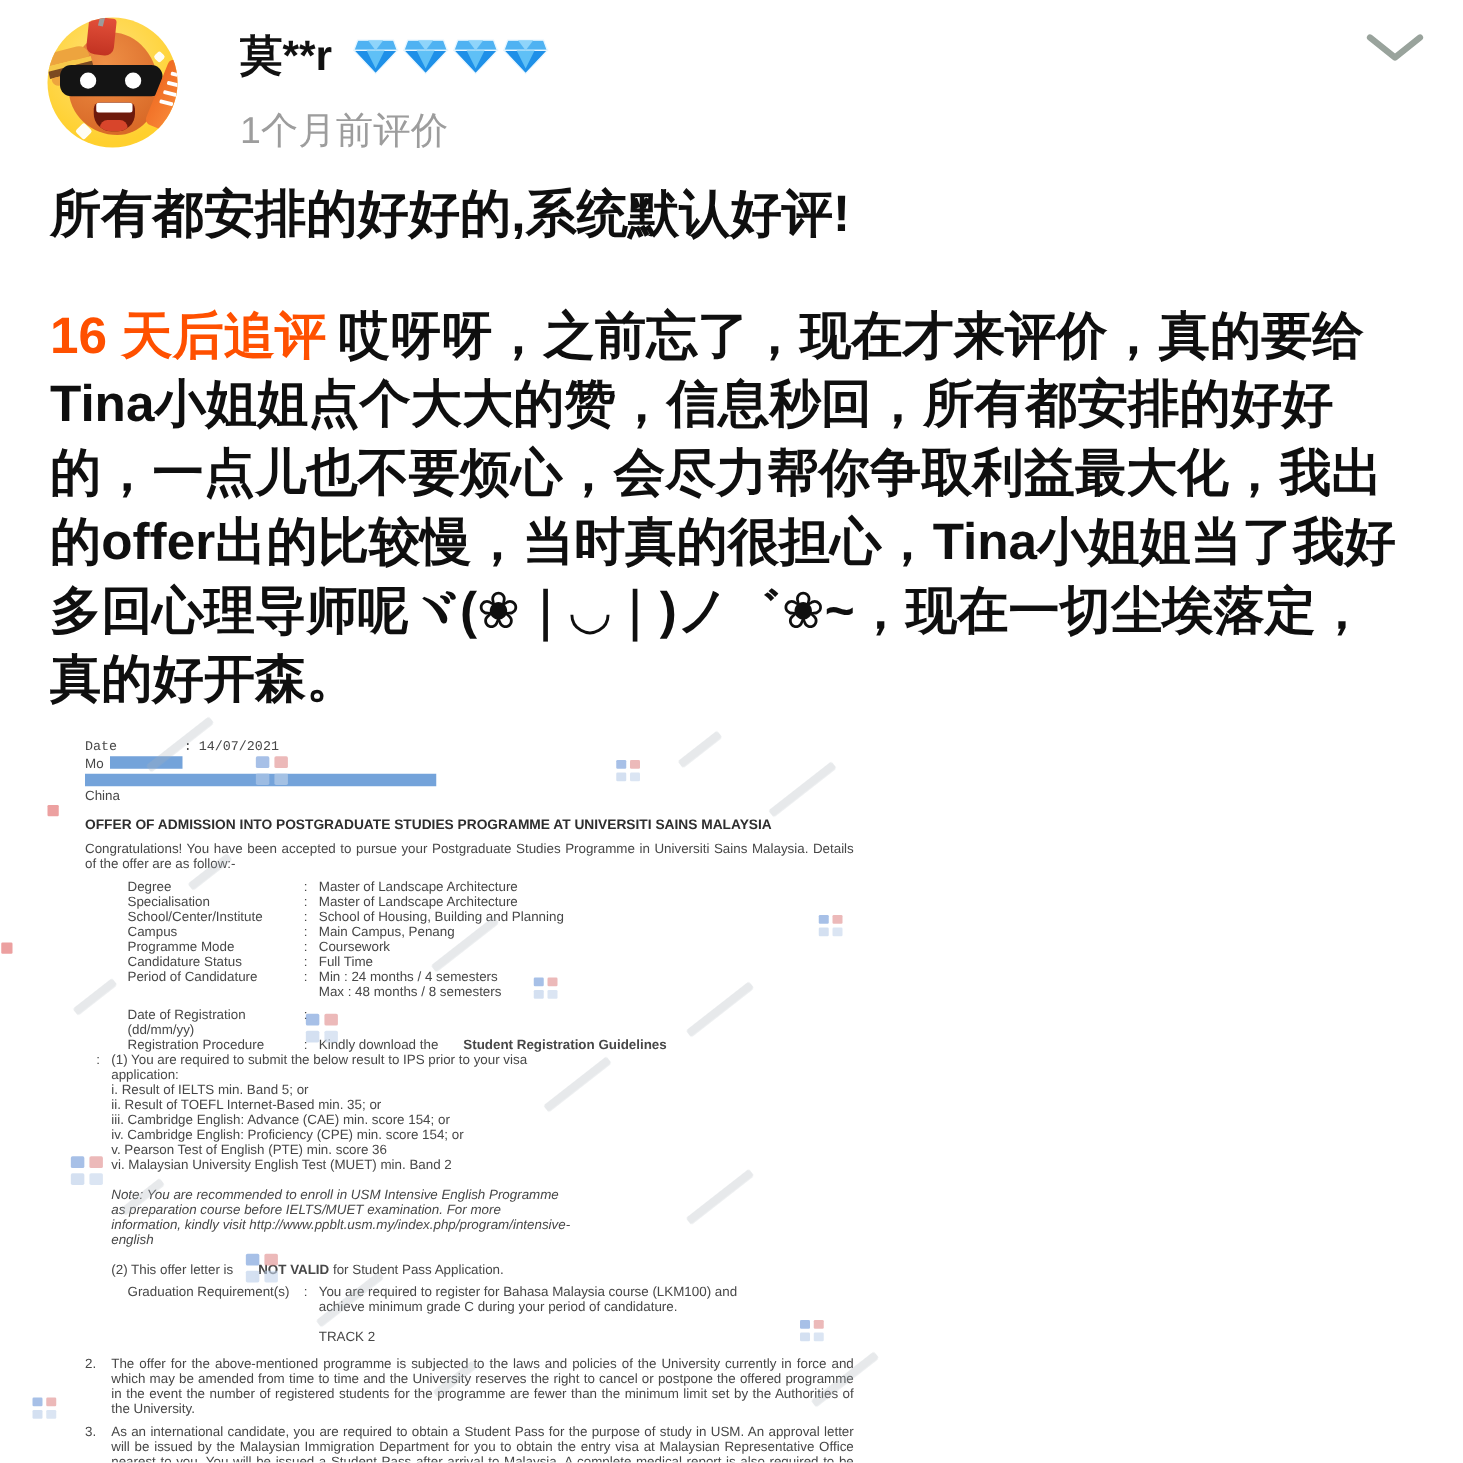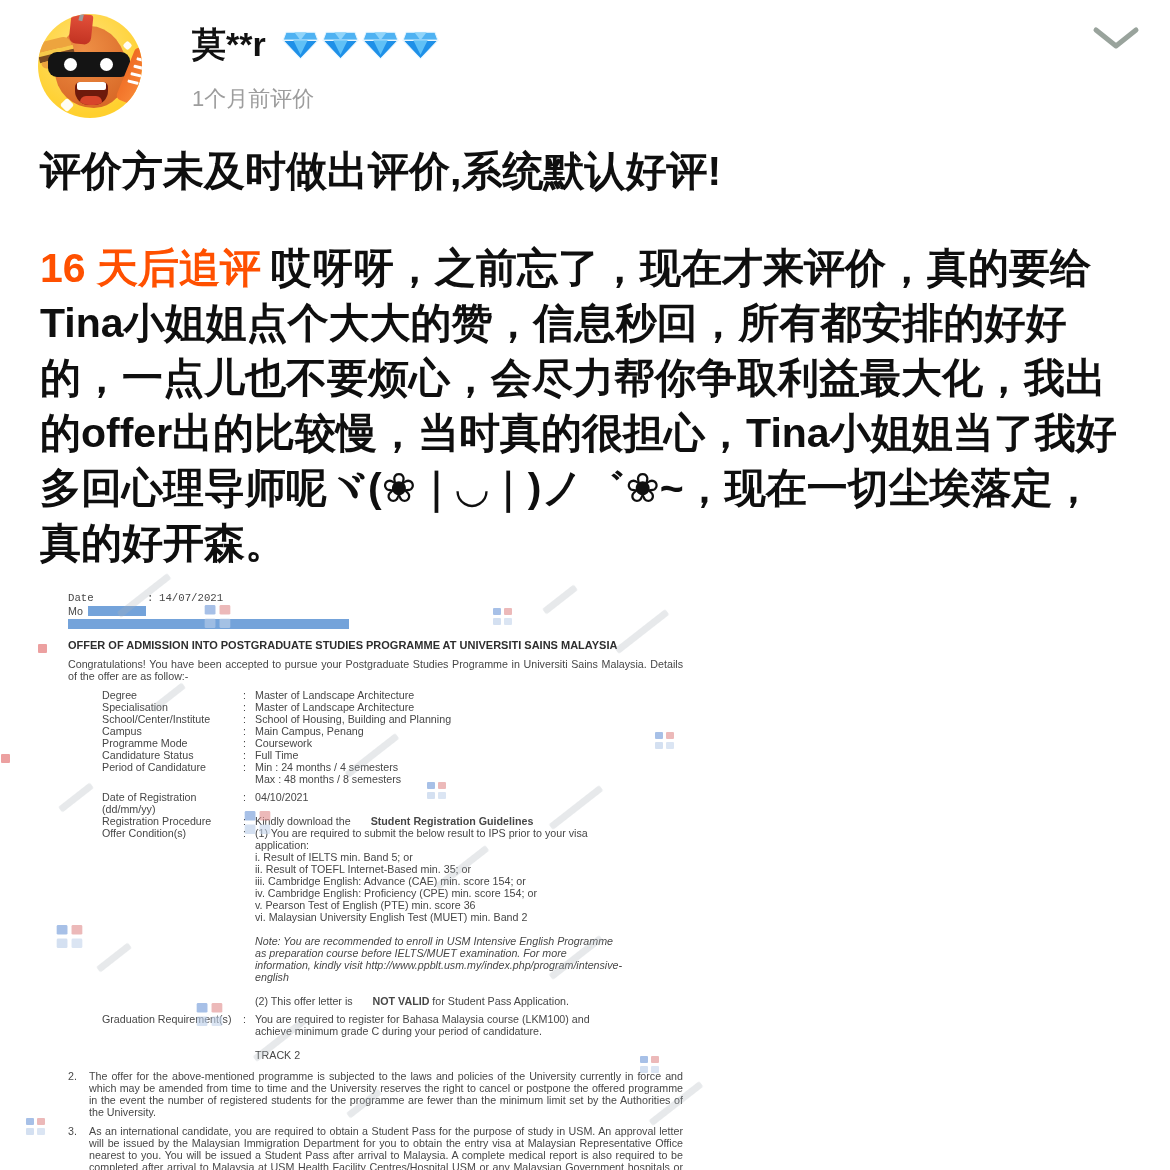--- a/index.html
+++ b/index.html
@@ -32,21 +32,21 @@
   .av-ribbon i{position:absolute;left:5px;width:11px;height:3px;background:#fff;border-radius:1px;transform:rotate(-8deg);}
   .av-ribbon i:nth-child(1){top:9px}.av-ribbon i:nth-child(2){top:17px}
   .av-ribbon i:nth-child(3){top:25px}.av-ribbon i:nth-child(4){top:33px}
   .av-spark{width:10px;height:10px;background:#fff;border-radius:2px;transform:rotate(45deg);opacity:.95;}
   .sp1{left:24px;top:86px}.sp2{left:86px;top:28px;width:7px;height:7px}
 
   .username{position:absolute;left:192px;top:22px;font-size:34px;font-weight:700;color:#111;
             display:flex;align-items:center;gap:16px;}
   .diamonds{display:inline-flex;gap:3px;align-items:center;}
   .diamonds svg{display:block;}
-  .timestamp{position:absolute;left:192px;top:84px;font-size:22px;color:#9d9d9d;}
+  .timestamp{position:absolute;left:192px;top:84px;font-size:30px;color:#9d9d9d;}
   .chevron{position:absolute;left:1092px;top:26px;cursor:pointer;}
 
   
   .default-line{position:absolute;left:40px;top:144px;width:1100px;
                 font-size:41px;line-height:55px;font-weight:700;color:#0f0f0f;}
   .followup{position:absolute;left:40px;top:241px;width:1088px;
             font-size:41px;line-height:55px;font-weight:700;color:#0f0f0f;}
   .fu-label{color:#FF5000;padding-right:10px;}
 
   
@@ -153,34 +153,35 @@
         </svg>
       </span>
     </span>
 </div>
 <div class="timestamp">1个月前评价</div>
 
 <svg class="chevron" width="48" height="28" viewBox="0 0 48 28">
   <polyline points="4,4 24,20 44,4" fill="none" stroke="#99a39c" stroke-width="5" stroke-linecap="round" stroke-linejoin="round"></polyline>
 </svg>
 
-<div class="default-line">评价方未及时做出评价,系统默认好评!</div>
+<div class="default-line">所有都安排的好好的,系统默认好评!</div>
 
 <div class="followup"><span class="fu-label">16 天后追评</span><span>哎呀呀，之前忘了，现在才来评价，真的要给Tina小姐姐点个大大的赞，信息秒回，所有都安排的好好的，一点儿也不要烦心，会尽力帮你争取利益最大化，我出的offer出的比较慢，当时真的很担心，Tina小姐姐当了我好多回心理导师呢ヾ(❀｜◡｜)ノ゛❀~，现在一切尘埃落定，真的好开森。</span></div>
 
 <div class="letter">
   <div class="letter-inner">
     <div class="lhead">
       <div class="drow">
         <span class="dlabel">Date</span>
         <span class="dcolon">:</span>
         <span>14/07/2021</span>
       </div>
       <div><span>Mo</span><span class="bar-short"></span></div>
       <span class="bar-long"></span>
+      <div>China</div>
     </div>
 
     <div class="ltitle">OFFER OF ADMISSION INTO POSTGRADUATE STUDIES PROGRAMME AT UNIVERSITI SAINS MALAYSIA</div>
     <div class="lintro">Congratulations! You have been accepted to pursue your Postgraduate Studies Programme in Universiti Sains Malaysia. Details of the offer are as follow:-</div>
 
     <div class="ldetails" id="letter-details">
         <div class="lrow">
           <div class="llabel">Degree</div>
           <div class="lcolon">:</div>
           <div class="lvalue">
@@ -226,33 +227,29 @@
           <div class="llabel">Period of Candidature</div>
           <div class="lcolon">:</div>
           <div class="lvalue">
             <div class="lline">Min : 24 months / 4 semesters</div>
             <div class="lline">Max : 48 months / 8 semesters</div>
           </div>
         </div>
         <div class="lrow gap">
           <div class="llabel">Date of Registration (dd/mm/yy)</div>
           <div class="lcolon">:</div>
-          <div class="lvalue">
-            <div class="lline">04/10/2021</div>
-          </div>
         </div>
         <div class="lrow">
           <div class="llabel">Registration Procedure</div>
           <div class="lcolon">:</div>
           <div class="lvalue">
             <div class="lline">Kindly download the <b>Student Registration Guidelines</b></div>
           </div>
         </div>
         <div class="lrow">
-          <div class="llabel">Offer Condition(s)</div>
           <div class="lcolon">:</div>
           <div class="lvalue">
             <div class="lline">(1) You are required to submit the below result to IPS prior to your visa</div>
             <div class="lline">application:</div>
             <div class="lline">i. Result of IELTS min. Band 5; or</div>
             <div class="lline">ii. Result of TOEFL Internet-Based min. 35; or</div>
             <div class="lline">iii. Cambridge English: Advance (CAE) min. score 154; or</div>
             <div class="lline">iv. Cambridge English: Proficiency (CPE) min. score 154; or</div>
             <div class="lline">v. Pearson Test of English (PTE) min. score 36</div>
             <div class="lline">vi. Malaysian University English Test (MUET) min. Band 2</div>

